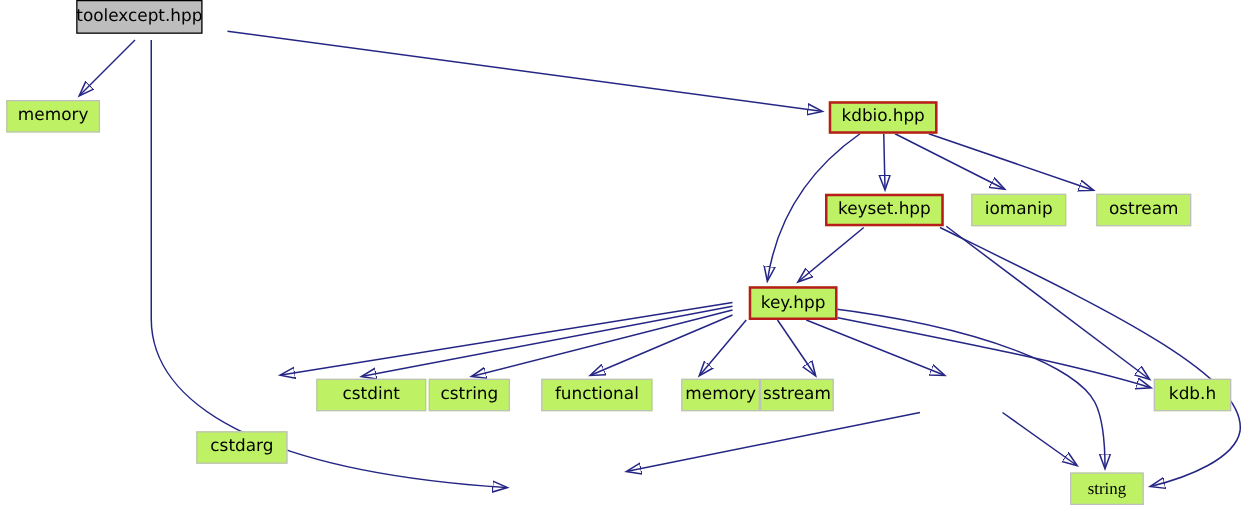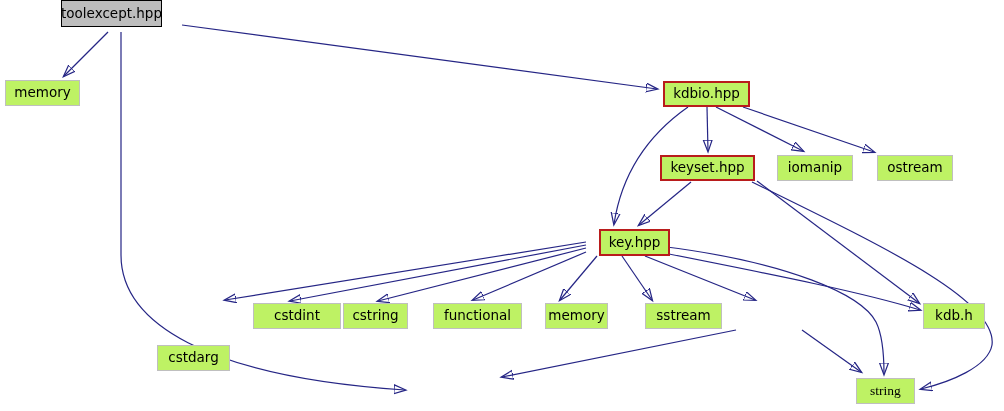--- a/index.html
+++ b/index.html
@@ -103,21 +103,21 @@
   </div>
 
   <div class="node" style="left:433px; top:303px; width:89px;">
     <span>functional</span>
   </div>
 
   <div class="node" style="left:545px; top:303px; width:63px;">
     <span>memory</span>
   </div>
 
-  <div class="node" style="left:645px; top:303px; width:77px;">
+  <div class="node" style="left:608px; top:303px; width:59px;">
     <span>sstream</span>
   </div>
 
 
   <div class="node" style="left:923px; top:303px; width:62px;">
     <span>kdb.h</span>
   </div>
 
 
   <div class="node" style="left:856px; top:378px; width:59px;font-family:Liberation Serif, serif;">

